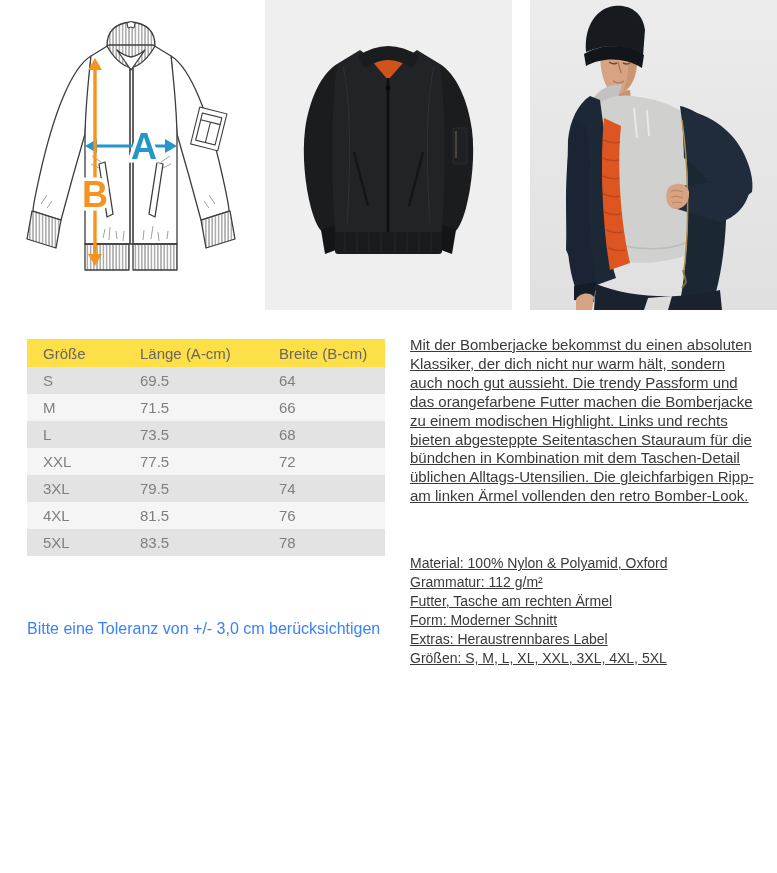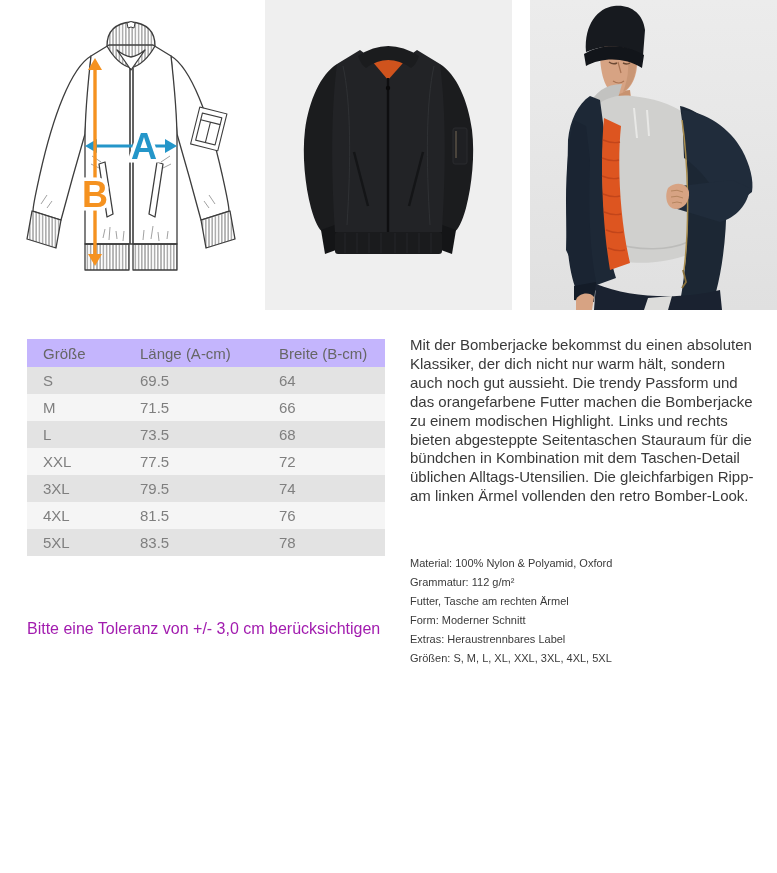--- a/index.html
+++ b/index.html
@@ -8,31 +8,31 @@
   figure{margin:0;position:absolute;}
   .fig-sketch{left:25px;top:12px;width:212px;height:285px;}
   .fig-product{left:265px;top:0;width:247px;height:310px;background:#efefef;}
   .fig-model{left:530px;top:0;width:247px;height:310px;}
   svg{display:block;}
 
   
   .size-table{position:absolute;left:27px;top:339px;width:358px;border-collapse:collapse;
               font-size:15px;table-layout:fixed;}
   .size-table col.c1{width:97px;} .size-table col.c2{width:139px;} .size-table col.c3{width:122px;}
-  .size-table th{font-weight:400;text-align:left;color:#666;background:#c4b5fd;
+  .size-table th{font-weight:400;text-align:left;color:#666;background:#fde047;
                  height:28px;padding:0 0 0 16px;}
   .size-table td{color:#7f7f7f;height:27px;padding:0 0 0 16px;}
   .size-table tbody tr:nth-child(odd){background:#e3e3e3;}
   .size-table tbody tr:nth-child(even){background:#f5f5f5;}
 
-  .tolerance{position:absolute;left:27px;top:604px;font-size:16px;color:#a21caf;white-space:nowrap;}
+  .tolerance{position:absolute;left:27px;top:604px;font-size:16px;color:#3b82f6;white-space:nowrap;}
 
   .description{position:absolute;left:410px;top:336px;font-size:15px;line-height:18.9px;color:#3a3a3a;}
-  .details{position:absolute;left:410px;top:554px;font-size:11px;line-height:19px;color:#3a3a3a;}
-  .description div,.details div{white-space:nowrap;}
+  .details{position:absolute;left:410px;top:554px;font-size:14px;line-height:19px;color:#3a3a3a;}
+  .description div,.details div{white-space:nowrap;text-decoration:underline;}
 </style>
 </head>
 <body>
 
 <div class="page">
 
   <figure class="fig-sketch">
     <svg width="212" height="285" viewBox="0 0 212 285">
       <defs>
         <pattern id="rib" width="3.2" height="8" patternUnits="userSpaceOnUse">

